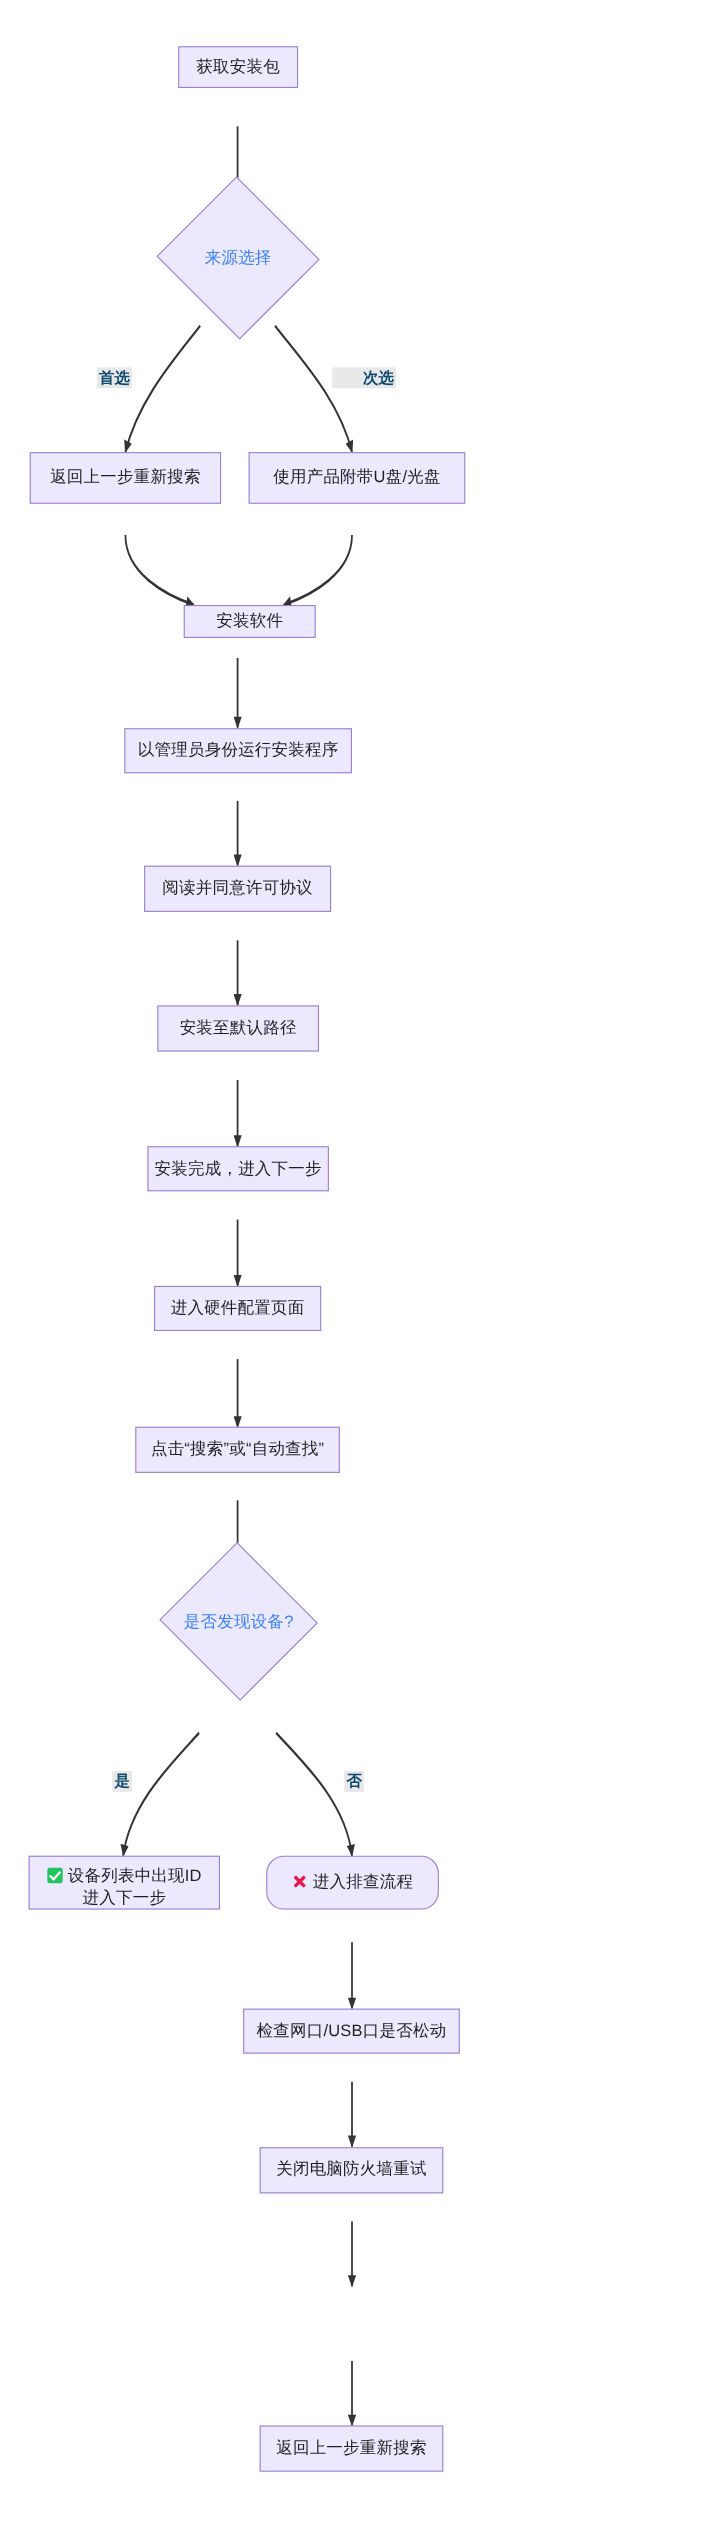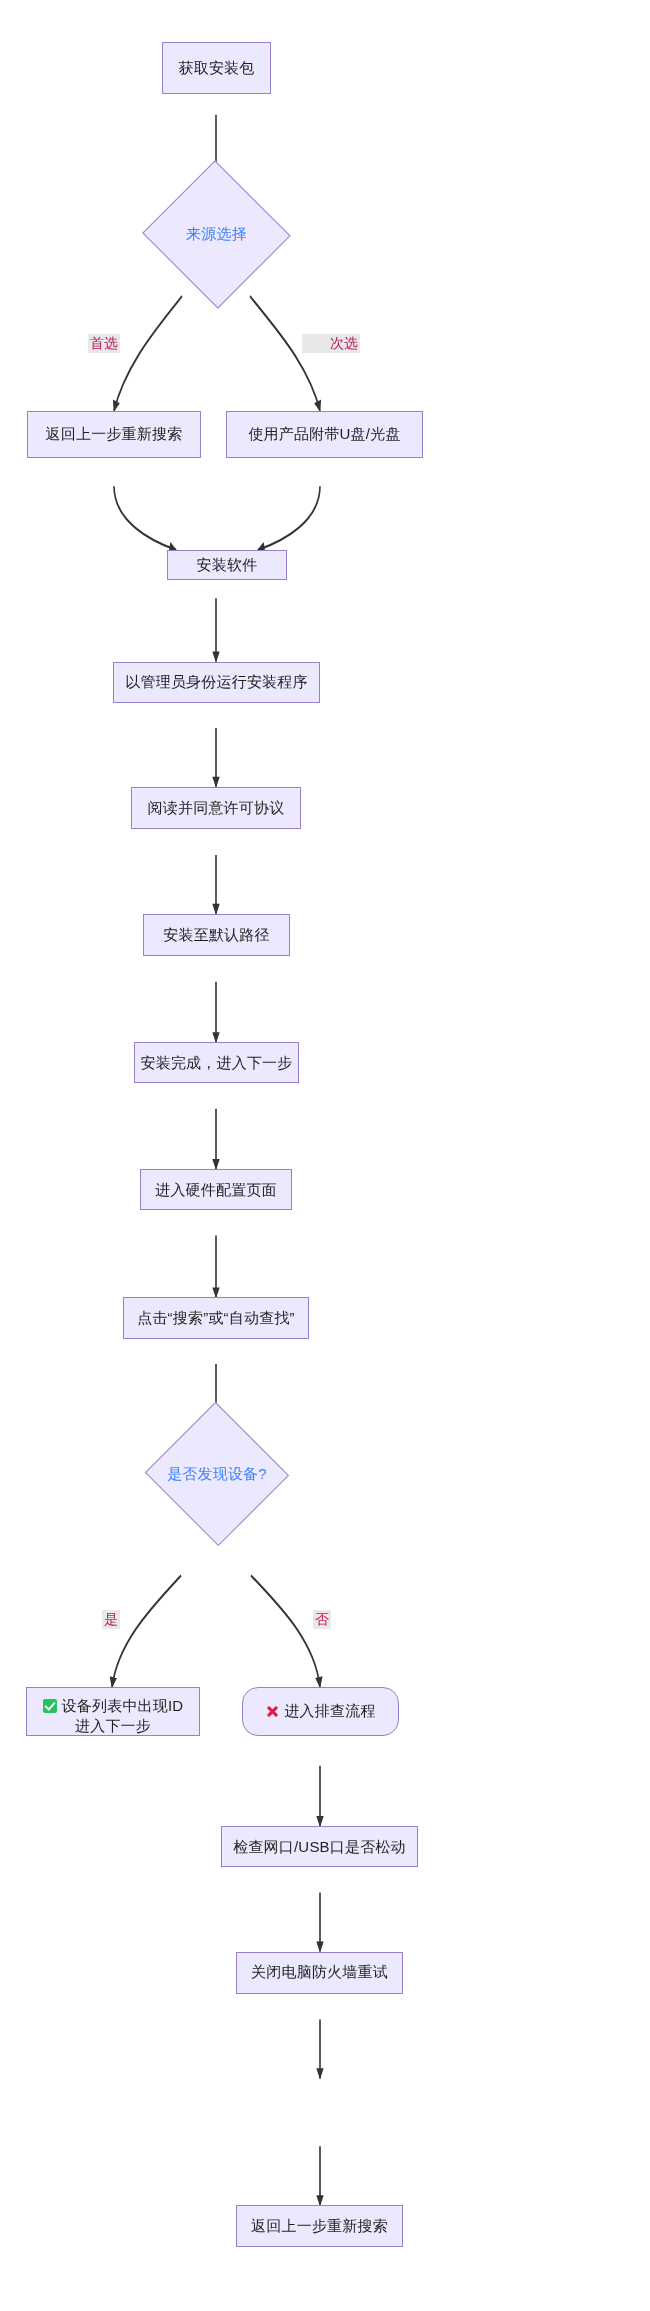--- a/index.html
+++ b/index.html
@@ -60,25 +60,26 @@
     position:relative;
     z-index:2;
     font-size:15px;
     color:#3b82f6;
     white-space:nowrap;
     letter-spacing:0.2px;
   }
   .edge-label{
     position:absolute;
     background:#E8E8E8;
-    color:#be185d;
+    color:#0c4a6e;
     font-size:14px;
     line-height:1.2;
     padding:1px 2px;
     white-space:nowrap;
+    font-weight:bold;
   }
   .icon-check, .icon-cross{
     display:inline-block;
     vertical-align:-2px;
     margin-right:5px;
   }
   .icon-check{
     width:14px;height:14px;
     background:#21C45D;
     border-radius:2px;
@@ -144,21 +145,21 @@
 
       <path d="M 251,1043 C 278,1062 315,1086 320,1117"></path>
 
       <path d="M 320,1169 L 320,1209"></path>
       <path d="M 320,1253 L 320,1292"></path>
       <path d="M 320,1337 L 320,1376"></path>
       <path d="M 320,1421 L 320,1460"></path>
     </g>
   </svg>
 
-  <div class="node" style="left: 162px; top: 42.2928px; width: 109px; height: 52px; text-align: right;">
+  <div class="node" style="left: 162px; top: 42.2928px; width: 109px; height: 38px; text-align: right;">
     <span class="label-inner">获取安装包</span>
   </div>
 
   <div class="decision" style="left: 163px; top: 182.765px; width: 107px; height: 102.72px;">
     <span class="dia"></span>
     <span class="dtext">来源选择</span>
   </div>
 
   <div class="edge-label" style="left: 88px; top: 333.811px;">首选</div>
 

